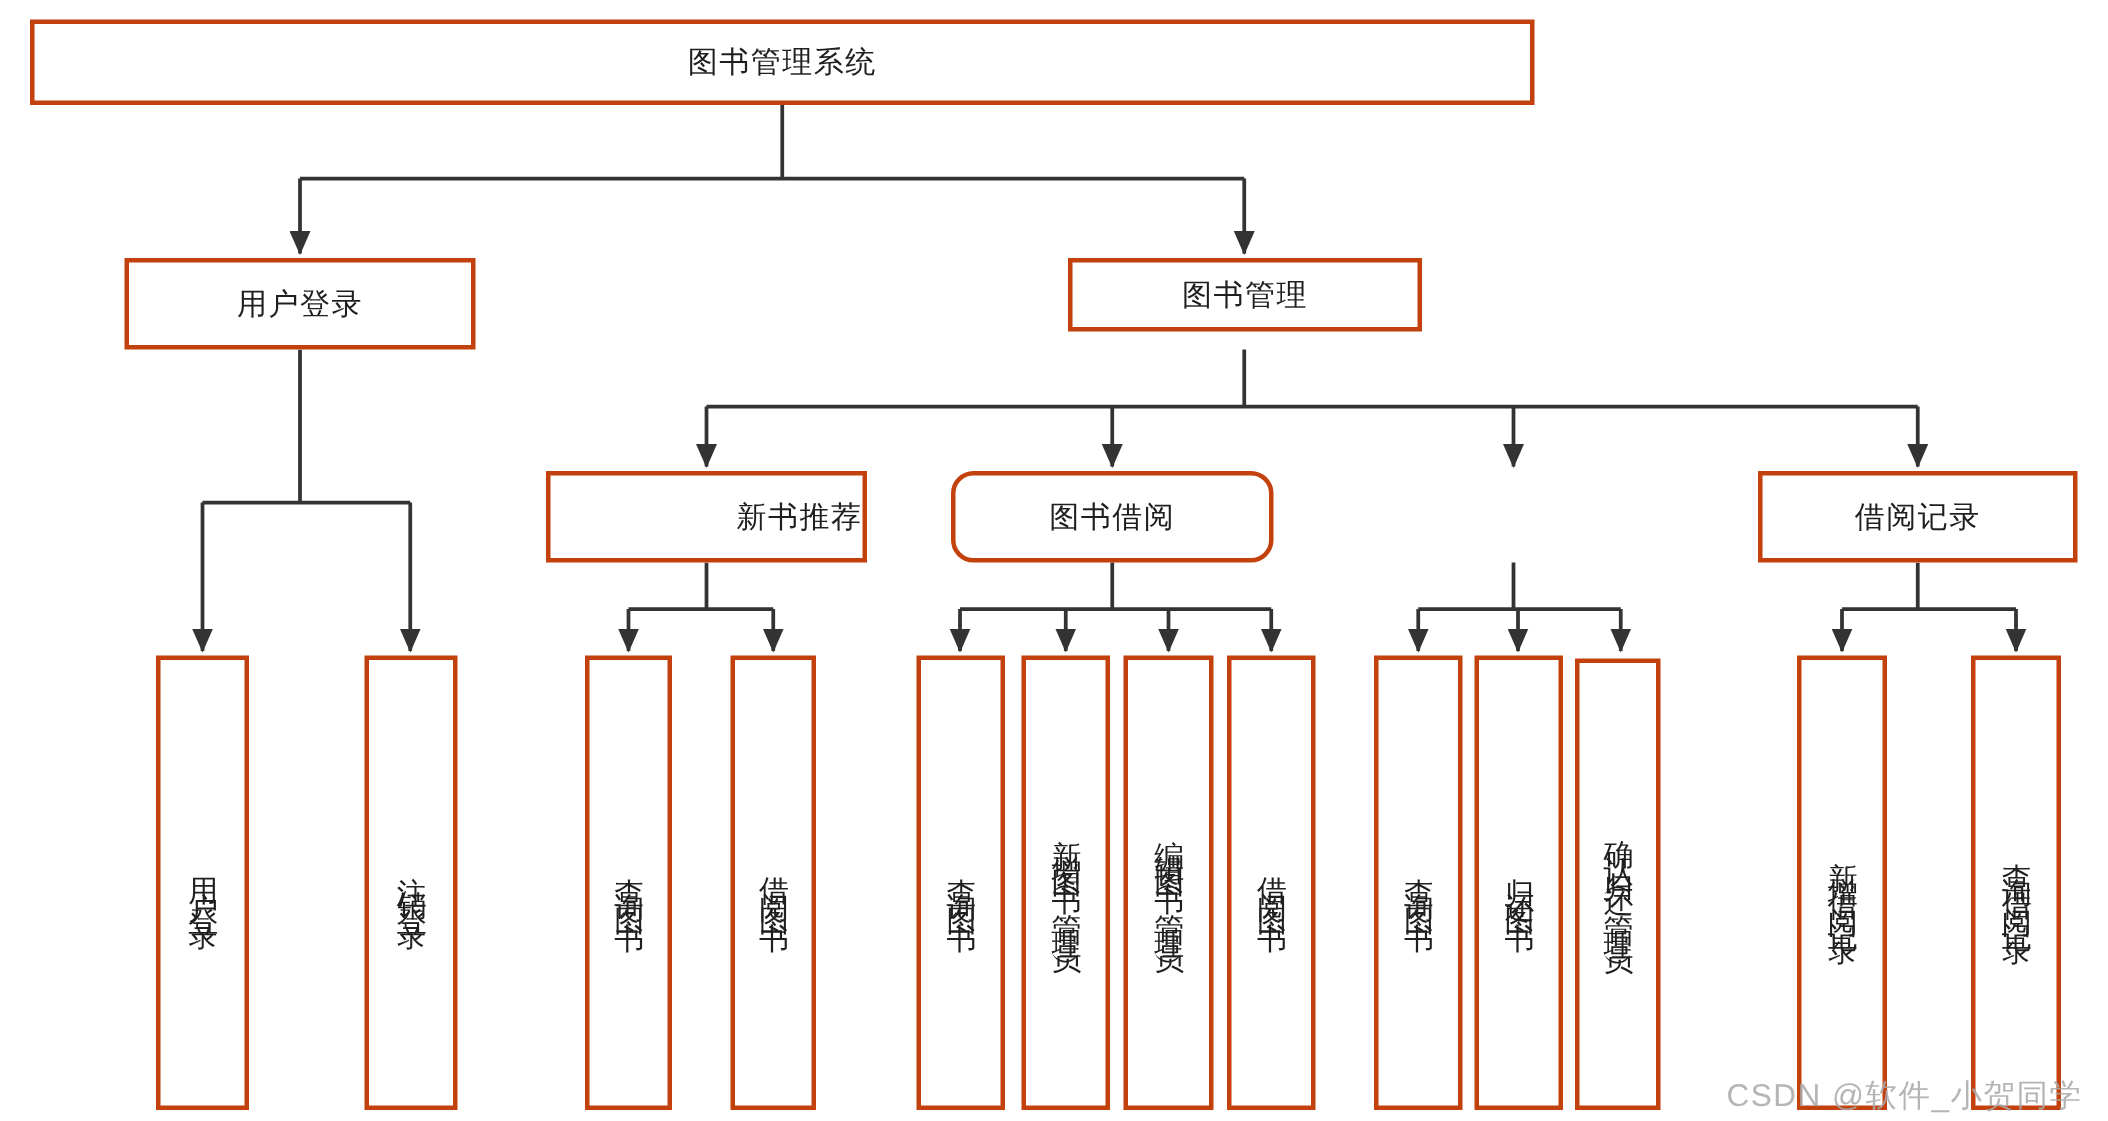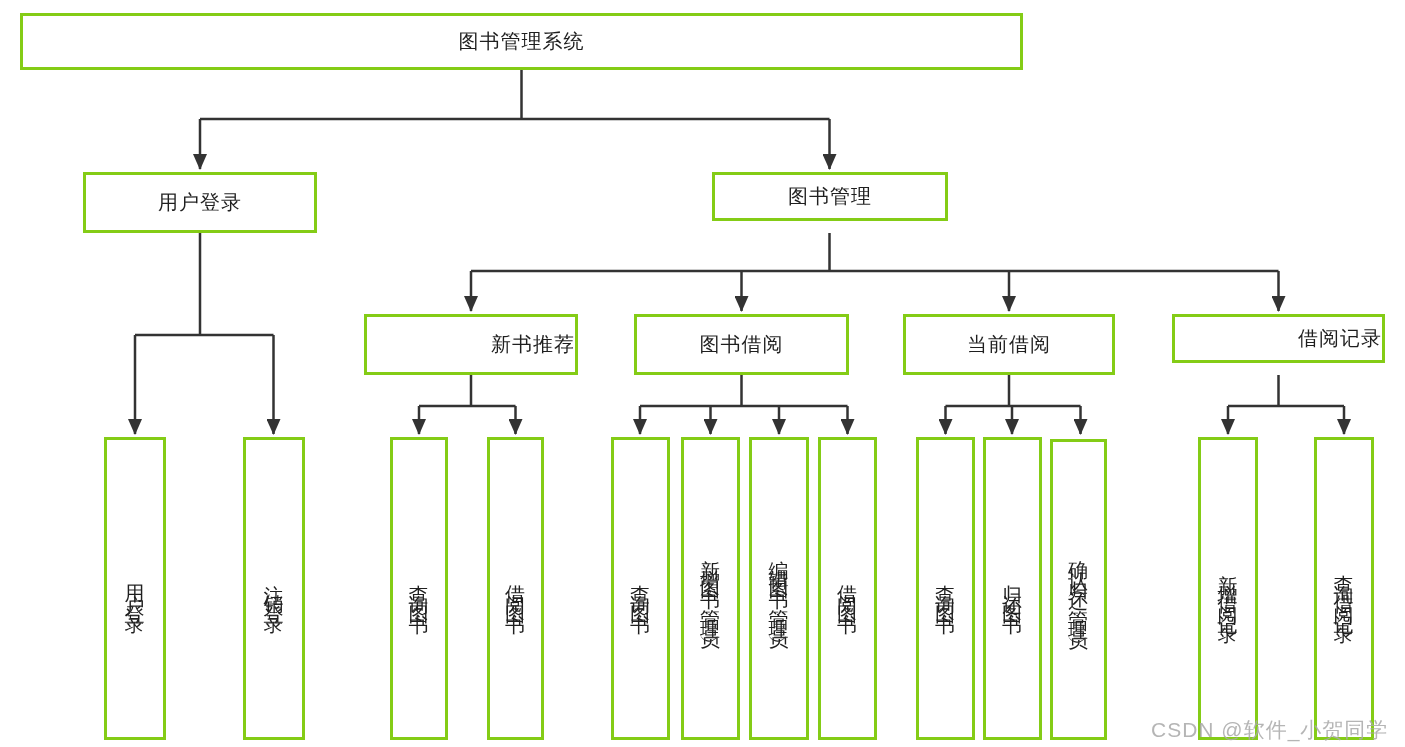--- a/index.html
+++ b/index.html
@@ -18,21 +18,21 @@
   }
   .connectors {
     position: absolute;
     left: 0; top: 0;
     width: 1405px; height: 747px;
     z-index: 1;
   }
   .node {
     position: absolute;
     box-sizing: border-box;
-    border: 3px solid #84cc16;
+    border: 3px solid #c2410c;
     background: #ffffff;
     display: flex;
     align-items: center;
     justify-content: center;
     z-index: 2;
     font-size: 20px;
     color: #1f1f1f;
   }
   .node.h span {
     letter-spacing: 1px;
@@ -108,27 +108,24 @@
   <div class="node h" style="left:83px; top:172px; width:234px; height:61px;">
     <span>用户登录</span>
   </div>
   <div class="node h" style="left:712px; top:172px; width:236px; height:49px;">
     <span>图书管理</span>
   </div>
 
   <div class="node h" style="left:364px; top:314px; width:214px; height:61px;justify-content:flex-end;">
     <span>新书推荐</span>
   </div>
-  <div class="node h" style="left:634px; top:314px; width:215px; height:61px;">
+  <div class="node h" style="left:634px; top:314px; width:215px; height:61px;border-radius:15px;">
     <span>图书借阅</span>
   </div>
-  <div class="node h" style="left:903px; top:314px; width:212px; height:61px;">
-    <span>当前借阅</span>
-  </div>
-  <div class="node h" style="left:1172px; top:314px; width:213px; height:49px;justify-content:flex-end;">
+  <div class="node h" style="left:1172px; top:314px; width:213px; height:61px;">
     <span>借阅记录</span>
   </div>
 
   <div class="node v" style="left:104px; top:437px; width:62px; height:303px;">
     <span>用户登录</span>
   </div>
   <div class="node v" style="left:243px; top:437px; width:62px; height:303px;">
     <span>注销登录</span>
   </div>
 

